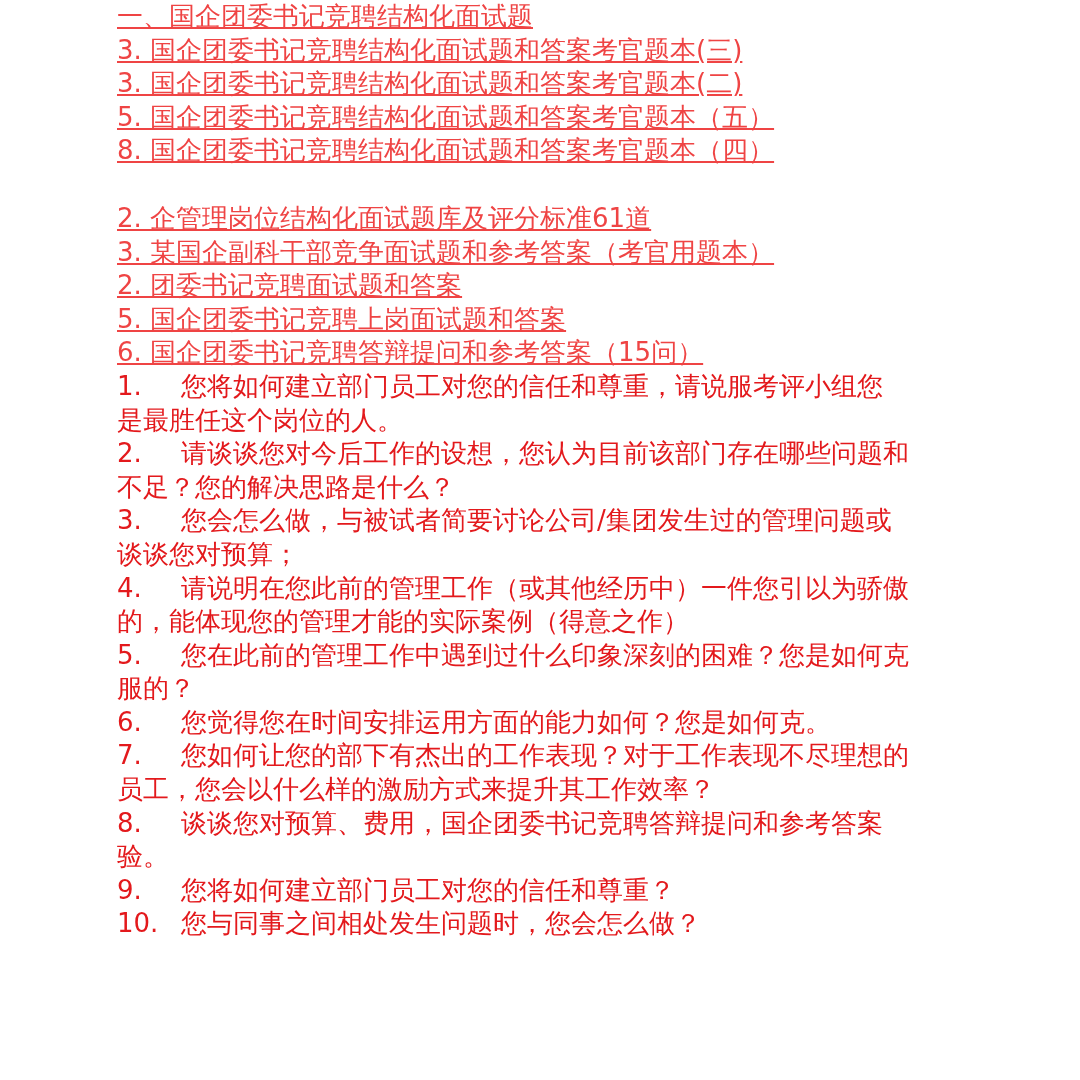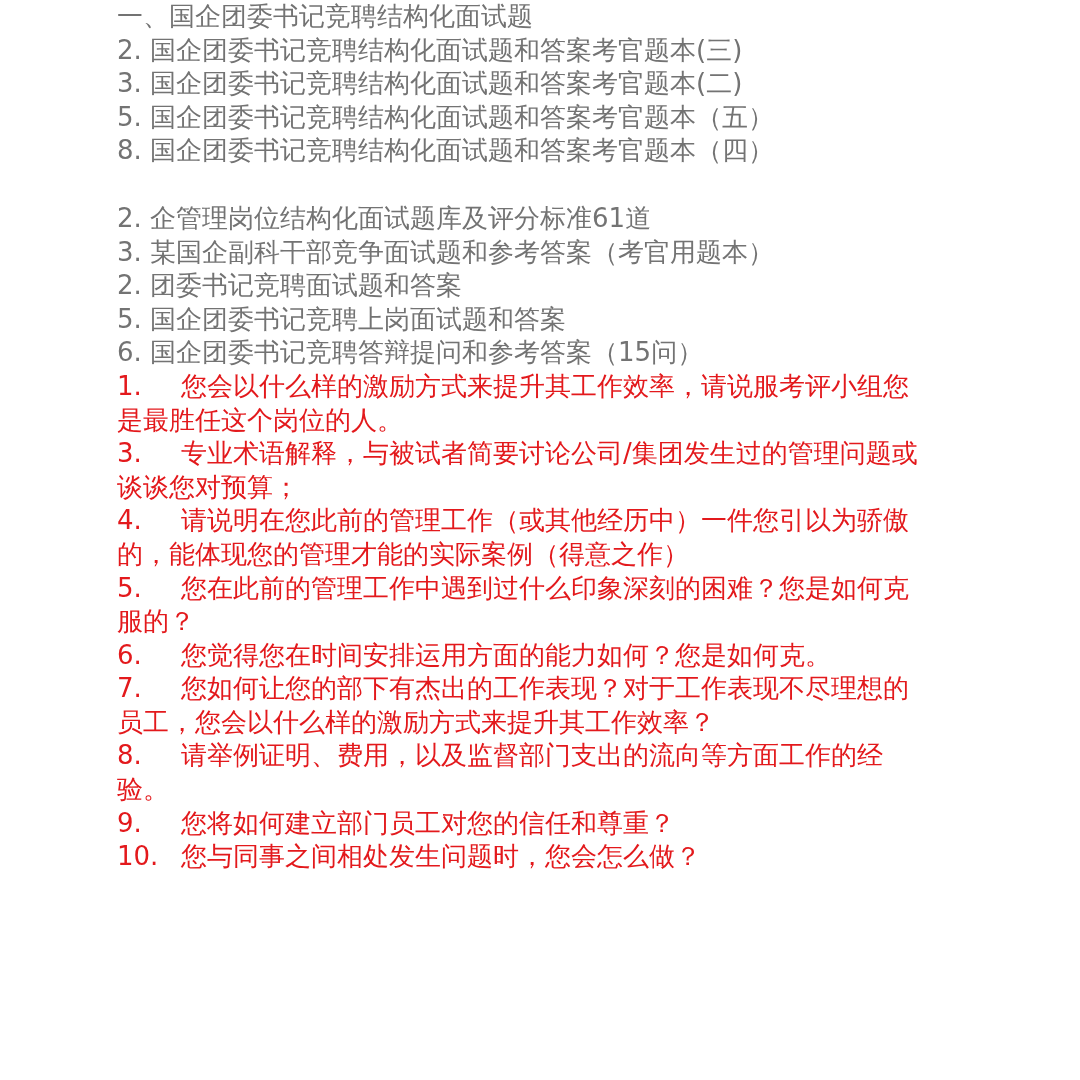--- a/index.html
+++ b/index.html
@@ -1,74 +1,78 @@
 <!DOCTYPE html>
 <html><head>
   <meta charset="utf-8">
   <style>
     html, body { margin: 0; padding: 0; background: #ffffff; }
     body { width: 1080px; height: 1080px; overflow: hidden; position: relative;
       font-family: "DejaVu Sans", "Liberation Sans", sans-serif; }
     .doc { position: absolute; left: 117px; top: 0; width: 880px; }
     .line { font-size: 26px; line-height: 33.6px; white-space: nowrap; letter-spacing: 0px; }
-    .blue { color: #737373; }
+    .blue { color: #ef4444; text-decoration: underline; }
     .red { color: #e3191c; }
     .heading { }
     .spacer { height: 34px; }
     .q { display: block; }
     .qnum { display: inline-block; width: 64px; }
   </style>
 </head>
 <body>
 
 <div class="doc">
   <div class="line blue heading">一、国企团委书记竞聘结构化面试题</div>
   <div>
-    <div class="line blue">2. 国企团委书记竞聘结构化面试题和答案考官题本(三)</div>
+    <div class="line blue">3. 国企团委书记竞聘结构化面试题和答案考官题本(三)</div>
     <div class="line blue">3. 国企团委书记竞聘结构化面试题和答案考官题本(二)</div>
     <div class="line blue">5. 国企团委书记竞聘结构化面试题和答案考官题本（五）</div>
     <div class="line blue">8. 国企团委书记竞聘结构化面试题和答案考官题本（四）</div>
   </div>
 
   <div class="spacer"></div>
 
   <div>
     <div class="line blue">2. 企管理岗位结构化面试题库及评分标准61道</div>
     <div class="line blue">3. 某国企副科干部竞争面试题和参考答案（考官用题本）</div>
     <div class="line blue">2. 团委书记竞聘面试题和答案</div>
     <div class="line blue">5. 国企团委书记竞聘上岗面试题和答案</div>
     <div class="line blue">6. 国企团委书记竞聘答辩提问和参考答案（15问）</div>
   </div>
 
   <div>
     <div class="q">
-      <div class="line red"><span class="qnum">1.</span><span>您会以什么样的激励方式来提升其工作效率，请说服考评小组您</span></div>
+      <div class="line red"><span class="qnum">1.</span><span>您将如何建立部门员工对您的信任和尊重，请说服考评小组您</span></div>
       <div class="line red">是最胜任这个岗位的人。</div>
     </div>
     <div class="q">
-      <div class="line red"><span class="qnum">3.</span><span>专业术语解释，与被试者简要讨论公司/集团发生过的管理问题或</span></div>
+      <div class="line red"><span class="qnum">2.</span><span>请谈谈您对今后工作的设想，您认为目前该部门存在哪些问题和</span></div>
+      <div class="line red">不足？您的解决思路是什么？</div>
+    </div>
+    <div class="q">
+      <div class="line red"><span class="qnum">3.</span><span>您会怎么做，与被试者简要讨论公司/集团发生过的管理问题或</span></div>
       <div class="line red">谈谈您对预算；</div>
     </div>
     <div class="q">
       <div class="line red"><span class="qnum">4.</span><span>请说明在您此前的管理工作（或其他经历中）一件您引以为骄傲</span></div>
       <div class="line red">的，能体现您的管理才能的实际案例（得意之作）</div>
     </div>
     <div class="q">
       <div class="line red"><span class="qnum">5.</span><span>您在此前的管理工作中遇到过什么印象深刻的困难？您是如何克</span></div>
       <div class="line red">服的？</div>
     </div>
     <div class="q">
       <div class="line red"><span class="qnum">6.</span><span>您觉得您在时间安排运用方面的能力如何？您是如何克。</span></div>
     </div>
     <div class="q">
       <div class="line red"><span class="qnum">7.</span><span>您如何让您的部下有杰出的工作表现？对于工作表现不尽理想的</span></div>
       <div class="line red">员工，您会以什么样的激励方式来提升其工作效率？</div>
     </div>
     <div class="q">
-      <div class="line red"><span class="qnum">8.</span><span>请举例证明、费用，以及监督部门支出的流向等方面工作的经</span></div>
+      <div class="line red"><span class="qnum">8.</span><span>谈谈您对预算、费用，国企团委书记竞聘答辩提问和参考答案</span></div>
       <div class="line red">验。</div>
     </div>
     <div class="q">
       <div class="line red"><span class="qnum">9.</span><span>您将如何建立部门员工对您的信任和尊重？</span></div>
     </div>
     <div class="q">
       <div class="line red"><span class="qnum">10.</span><span>您与同事之间相处发生问题时，您会怎么做？</span></div>
     </div>
   </div>
 </div>

